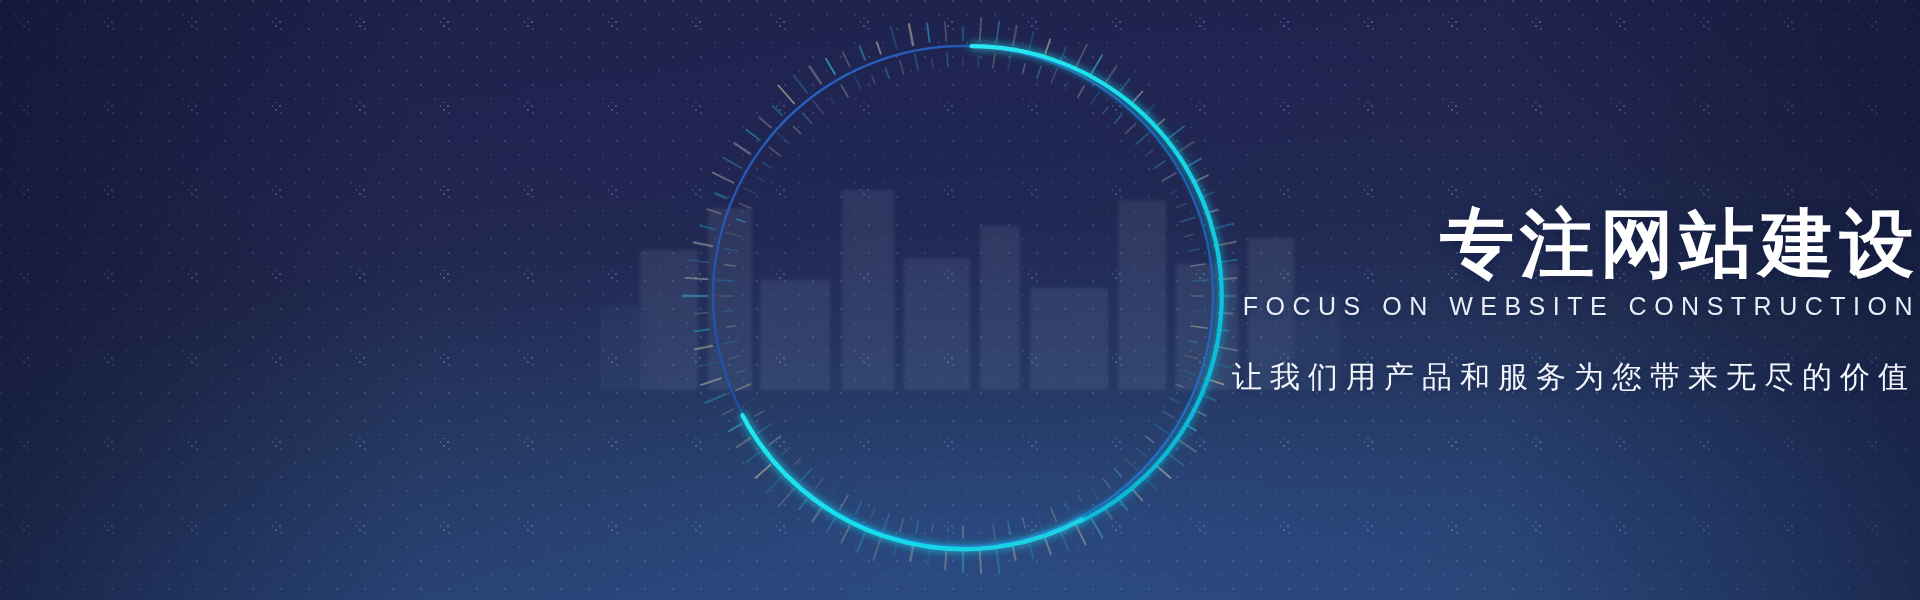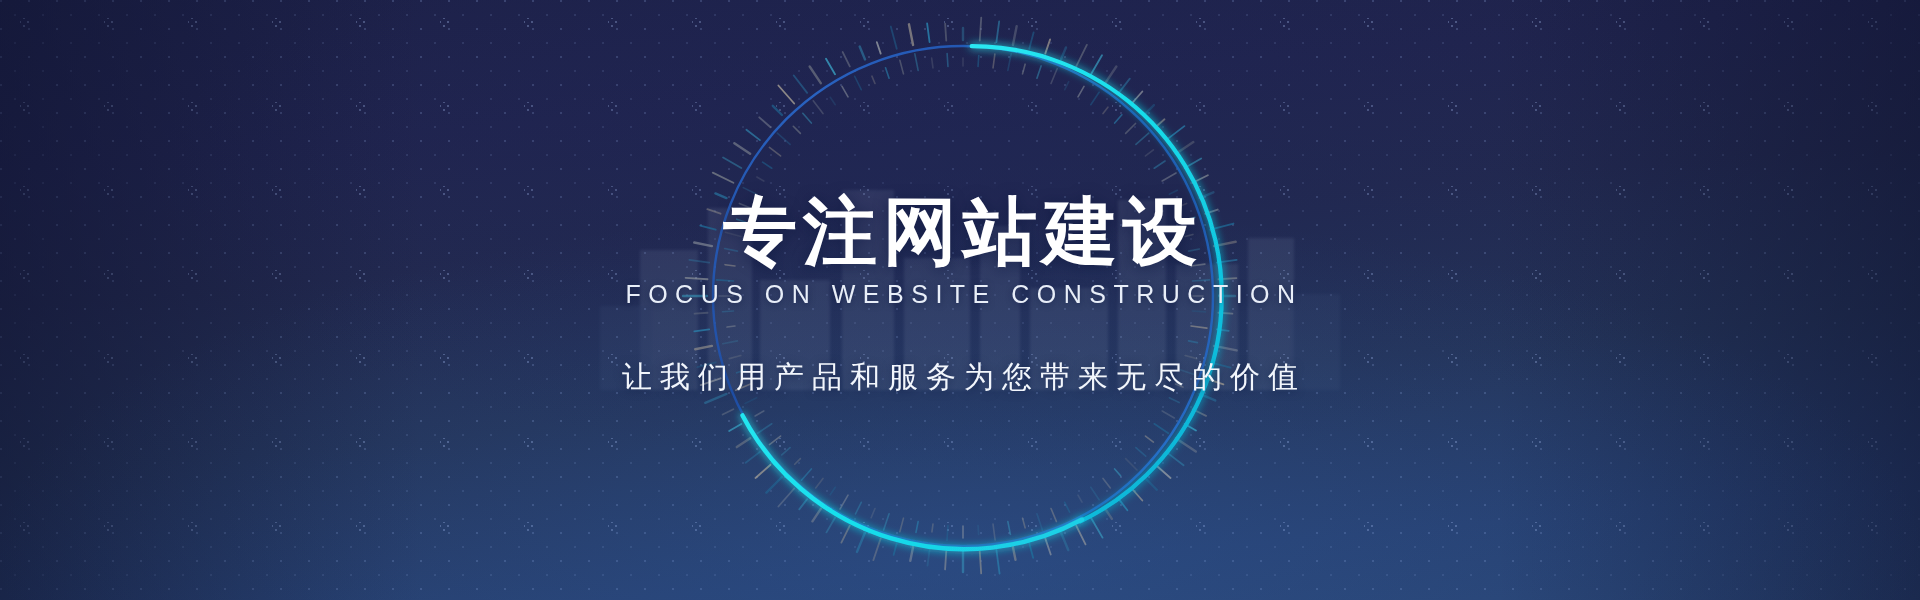--- a/index.html
+++ b/index.html
@@ -78,21 +78,21 @@
 
   
   .content {
     position: absolute;
     left: 0;
     top: 0;
     width: 1920px;
     height: 600px;
     display: flex;
     flex-direction: column;
-    align-items: center;
+    align-items: flex-end;
     justify-content: center;
     text-align: center;
   }
 
   .headline {
     font-family: "DejaVu Sans", "Liberation Sans", sans-serif;
     font-size: 74px;
     font-weight: 700;
     color: #ffffff;
     letter-spacing: 6px;
@@ -116,21 +116,21 @@
     top: -6px;
     text-shadow: 0 1px 6px rgba(10,20,60,0.5);
   }
 
   .tagline {
     font-family: "DejaVu Sans", "Liberation Sans", sans-serif;
     font-size: 30px;
     font-weight: 400;
     color: #f2f6fc;
     letter-spacing: 8px;
-    margin: 16px;
+    margin: 4px;
     padding-left: 8px;
     position: relative;
     top: 26px;
     text-shadow: 0 1px 8px rgba(10,20,60,0.5);
   }
 </style>
 </head>
 <body>
 
 <div class="banner">

